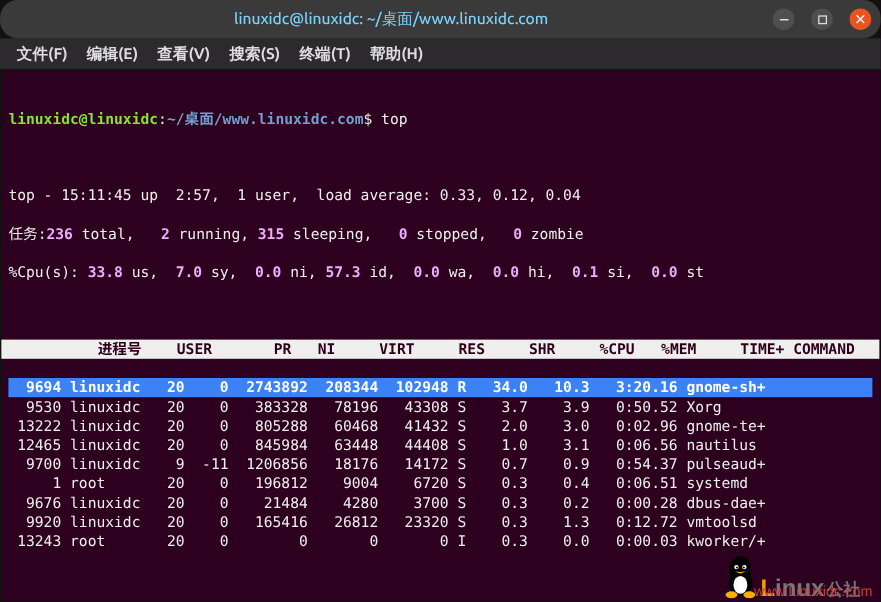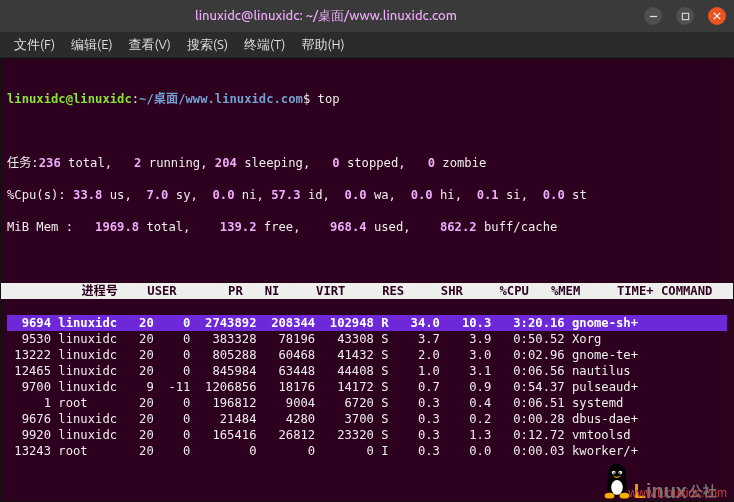--- a/index.html
+++ b/index.html
@@ -1,54 +1,55 @@
 <!DOCTYPE html>
 <html><head>
 <meta charset="utf-8">
 <style>
   * { margin: 0; padding: 0; box-sizing: border-box; }
   html, body { width: 734px; height: 502px; overflow: hidden; font-family: "DejaVu Sans Mono", "Noto Sans Mono CJK SC", monospace; }
   body { background: #111; }
 
   .titlebar {
     height: 32px; background: #3a3a3a; display: flex; align-items: center;
-    color: #f0abfc; font-family: "Ubuntu", "Noto Sans", sans-serif; font-size: 13px;
-    padding: 0 8px; position: relative;
+    color: #7dd3fc; font-family: "Ubuntu", "Noto Sans", sans-serif; font-size: 13px;
+    padding: 0 8px; position: relative; border-radius: 15px;
   }
   .titlebar .title { flex: 1; text-align: center; font-weight: 500; }
   .win-controls { display: flex; gap: 14px; align-items: center; }
   .win-btn { width: 18px; height: 18px; border-radius: 50%; display: flex; align-items: center; justify-content: center; background: #4f4f4f; }
   .win-btn svg { width: 9px; height: 9px; }
   .win-btn.close { background: #e95420; }
   .win-btn.close svg { width: 8px; height: 8px; }
 
   .menubar {
     height: 26px; background: #2d2a2e; display: flex; align-items: center;
     padding: 0 8px; gap: 4px; color: #ddd; font-family: "Ubuntu","Noto Sans",sans-serif; font-size: 13px;
     border-bottom: 1px solid #222;
+    font-weight: bold;
   }
   .menu-item { padding: 2px 6px; cursor: default; }
 
   .terminal {
     background: #2c001e; color: #eeeeec; height: calc(502px - 32px - 26px);
     padding: 16px 6px 0 6px; font-size: 12.2px; line-height: 16px;
     white-space: pre; overflow: hidden; position: relative; border:1px solid #111;
   }
   .prompt-user { color: #8ae234; font-weight: bold; }
   .prompt-path { color: #729fcf; font-weight: bold; }
   .prompt-dollar { color: #eeeeec; }
   .cmd { color: #eeeeec; }
   .bold { font-weight: bold; color: #f0abfc; }
 
   .header-row {
     background: #eeeeec; color: #2c001e; font-weight: bold;
     margin: 0 -6px; padding: 0 6px; text-align: right;
   }
   .hl-row {
-    background: #6d28d9; color: #fff; font-weight: bold;
+    background: #3b82f6; color: #fff; font-weight: bold;
   }
 
   .watermark {
     position: absolute; right: 16px; bottom: 2px; display:flex; align-items:flex-end;
     pointer-events:none;
   }
   .penguin { width:34px; height:38px; }
   .wm-text { font-family: Arial, sans-serif; font-weight: bold; font-size:20px; letter-spacing:0px; }
   .wm-text .l { color:#f0a000; }
   .wm-text .inux { color:#777; }
@@ -85,23 +86,23 @@
   <div class="menu-item">编辑(E)</div>
   <div class="menu-item">查看(V)</div>
   <div class="menu-item">搜索(S)</div>
   <div class="menu-item">终端(T)</div>
   <div class="menu-item">帮助(H)</div>
 </div>
 
 <div class="terminal">
 <div><span class="prompt-user">linuxidc@linuxidc</span><span class="prompt-dollar">:</span><span class="prompt-path">~/桌面/www.linuxidc.com</span><span class="prompt-dollar">$</span> <span class="cmd">top</span></div>
 <div> </div>
-<div><span>任务:</span><span class="bold">236</span> total,   <span class="bold">2</span> running, <span class="bold">204</span> sleeping,   <span class="bold">0</span> stopped,   <span class="bold">0</span> zombie</div>
+<div>top - 15:11:45 up  2:57,  1 user,  load average: 0.33, 0.12, 0.04</div>
+<div><span>任务:</span><span class="bold">236</span> total,   <span class="bold">2</span> running, <span class="bold">315</span> sleeping,   <span class="bold">0</span> stopped,   <span class="bold">0</span> zombie</div>
 <div>%Cpu(s): <span class="bold">33.8</span> us,  <span class="bold">7.0</span> sy,  <span class="bold">0.0</span> ni, <span class="bold">57.3</span> id,  <span class="bold">0.0</span> wa,  <span class="bold">0.0</span> hi,  <span class="bold">0.1</span> si,  <span class="bold">0.0</span> st</div>
-<div>MiB Mem :   <span class="bold">1969.8</span> total,    <span class="bold">139.2</span> free,    <span class="bold">968.4</span> used,    <span class="bold">862.2</span> buff/cache</div>
 <div> </div>
 <div class="header-row" id="header-row">进程号    USER       PR   NI     VIRT     RES     SHR     %CPU   %MEM     TIME+ COMMAND  </div>
 <div id="process-list"><div class="hl-row">  9694 linuxidc   20    0  2743892  208344  102948 R   34.0   10.3   3:20.16 gnome-sh+</div><div>  9530 linuxidc   20    0   383328   78196   43308 S    3.7    3.9   0:50.52 Xorg</div><div> 13222 linuxidc   20    0   805288   60468   41432 S    2.0    3.0   0:02.96 gnome-te+</div><div> 12465 linuxidc   20    0   845984   63448   44408 S    1.0    3.1   0:06.56 nautilus</div><div>  9700 linuxidc    9  -11  1206856   18176   14172 S    0.7    0.9   0:54.37 pulseaud+</div><div>     1 root       20    0   196812    9004    6720 S    0.3    0.4   0:06.51 systemd</div><div>  9676 linuxidc   20    0    21484    4280    3700 S    0.3    0.2   0:00.28 dbus-dae+</div><div>  9920 linuxidc   20    0   165416   26812   23320 S    0.3    1.3   0:12.72 vmtoolsd</div><div> 13243 root       20    0        0       0       0 I    0.3    0.0   0:00.03 kworker/+</div></div>
 
 <div class="watermark">
   <svg class="penguin" viewBox="0 0 40 46">
     <ellipse cx="20" cy="17" rx="11" ry="14" fill="#000"></ellipse>
     <ellipse cx="20" cy="30" rx="12" ry="13" fill="#000"></ellipse>
     <ellipse cx="20" cy="32" rx="7" ry="9" fill="#fff"></ellipse>
     <circle cx="16" cy="14" r="2.2" fill="#fff"></circle>

